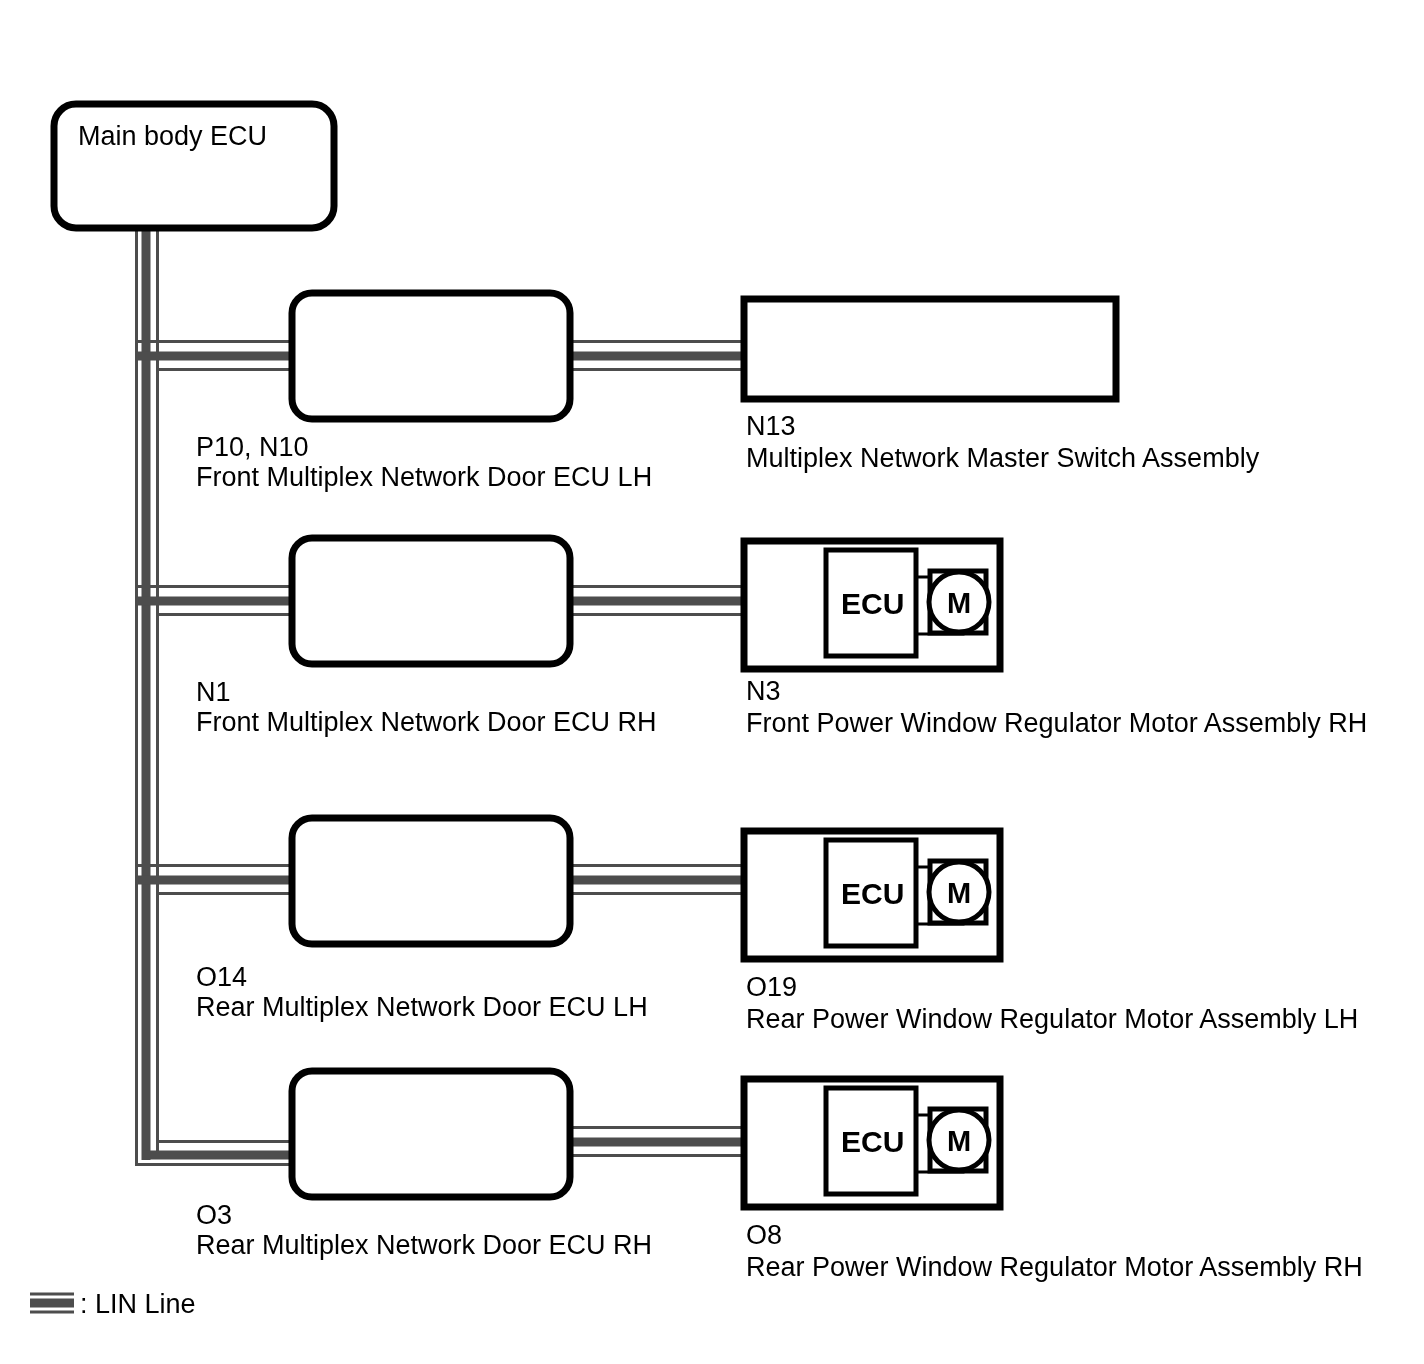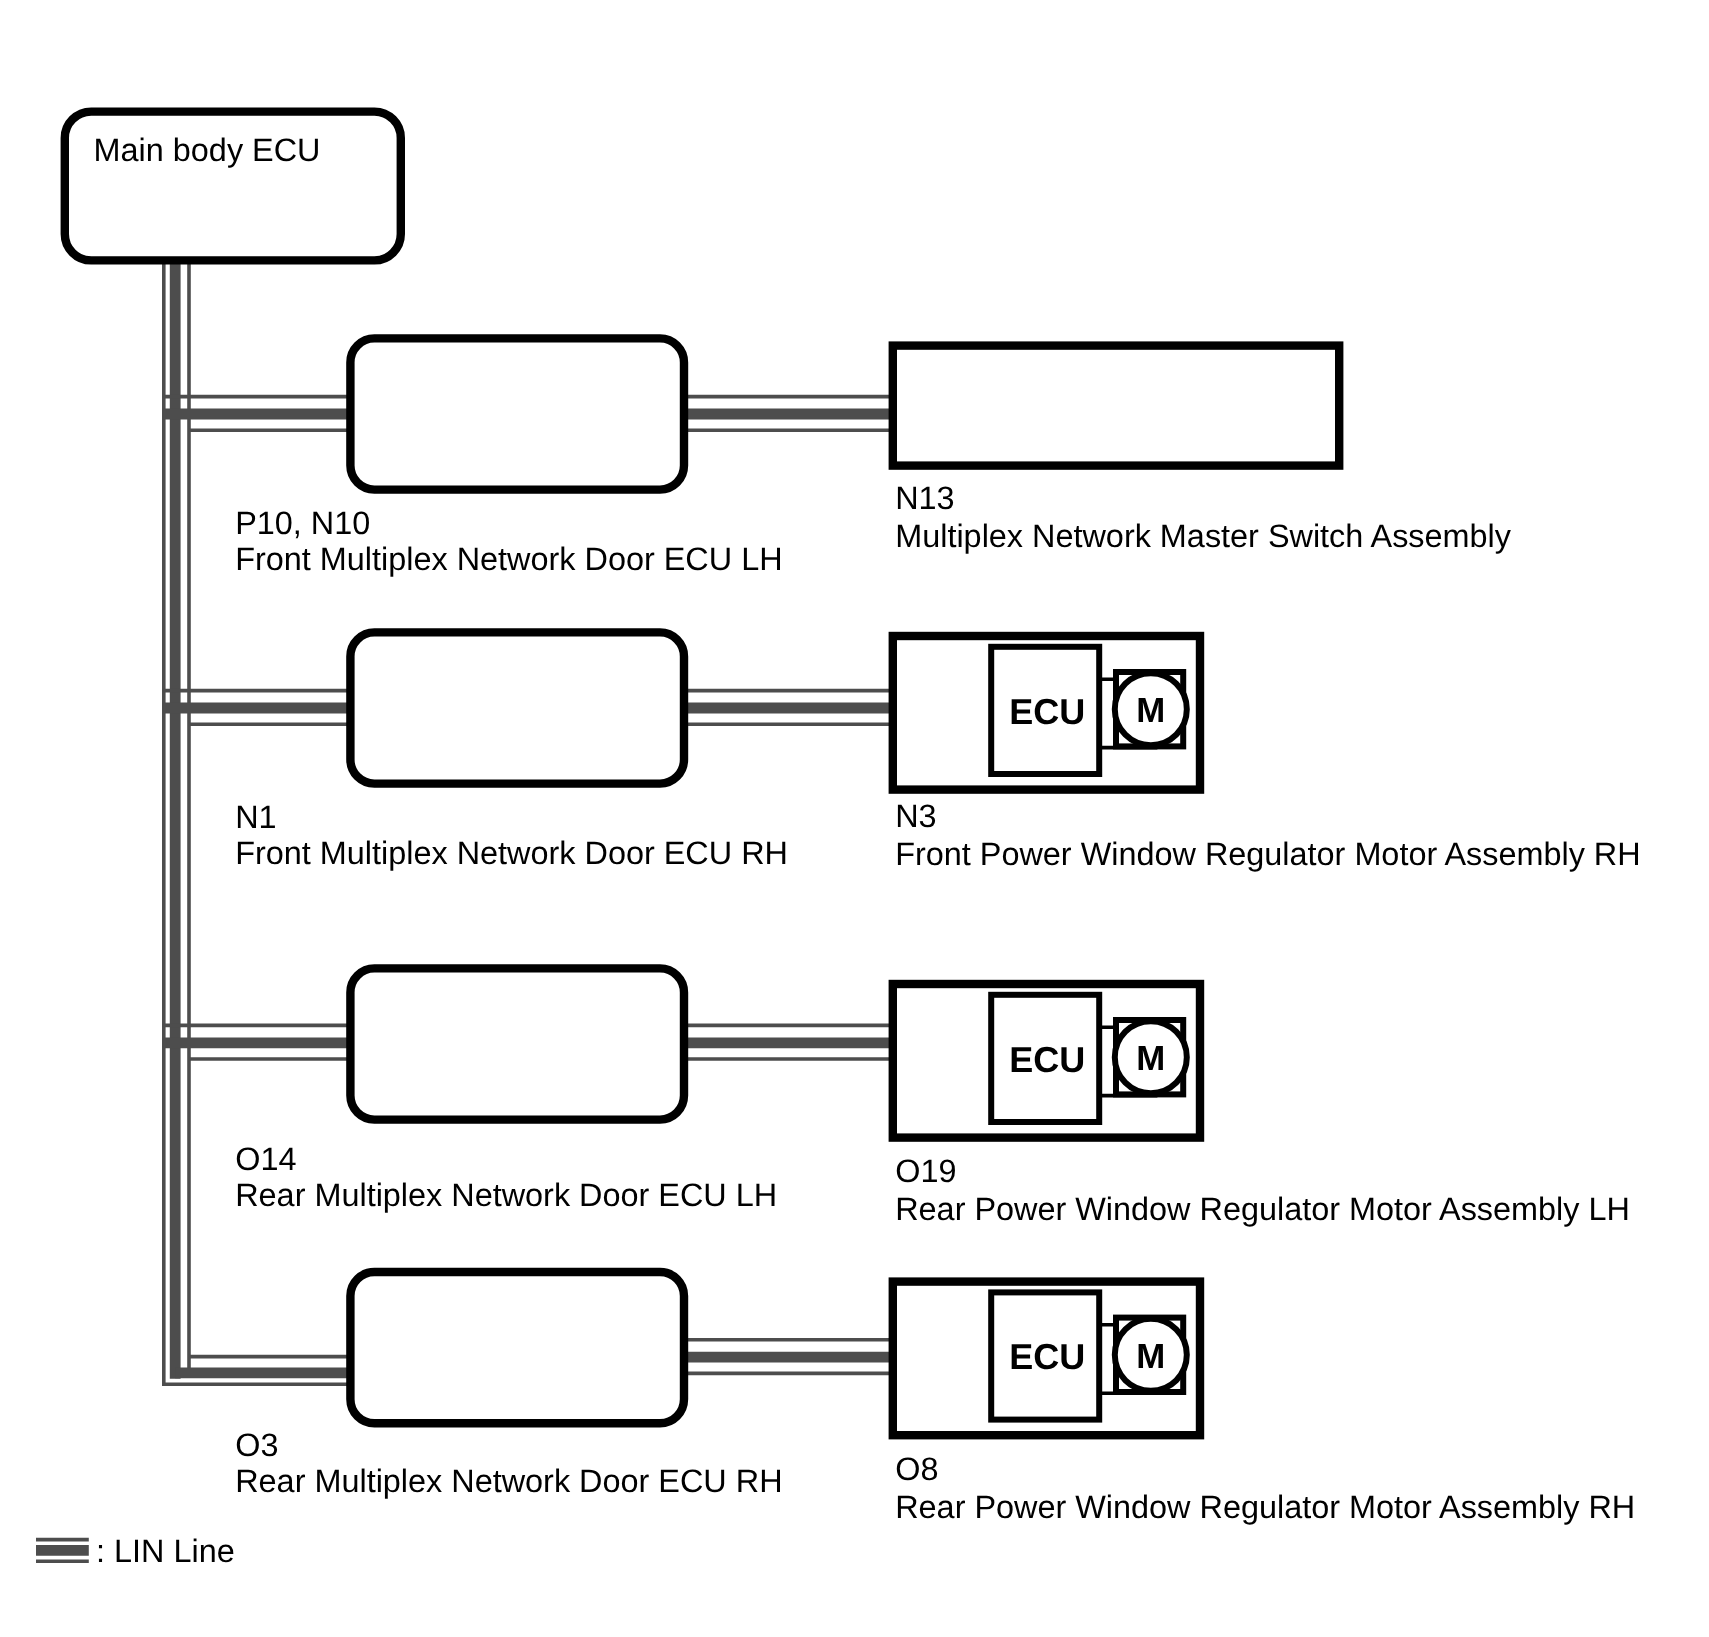--- a/index.html
+++ b/index.html
@@ -10,20 +10,21 @@
   body {
     width: 1424px;
     height: 1364px;
     overflow: hidden;
     font-family: "Liberation Sans", sans-serif;
   }
   #diagram-root {
     position: relative;
     width: 1424px;
     height: 992px;
+    margin-top: 11px;
   }
   svg#wiring-diagram {
     display: block;
     width: 1424px;
     height: 1364px;
   }
   text {
     font-family: "Liberation Sans", sans-serif;
     fill: #000000;
     white-space: pre;

